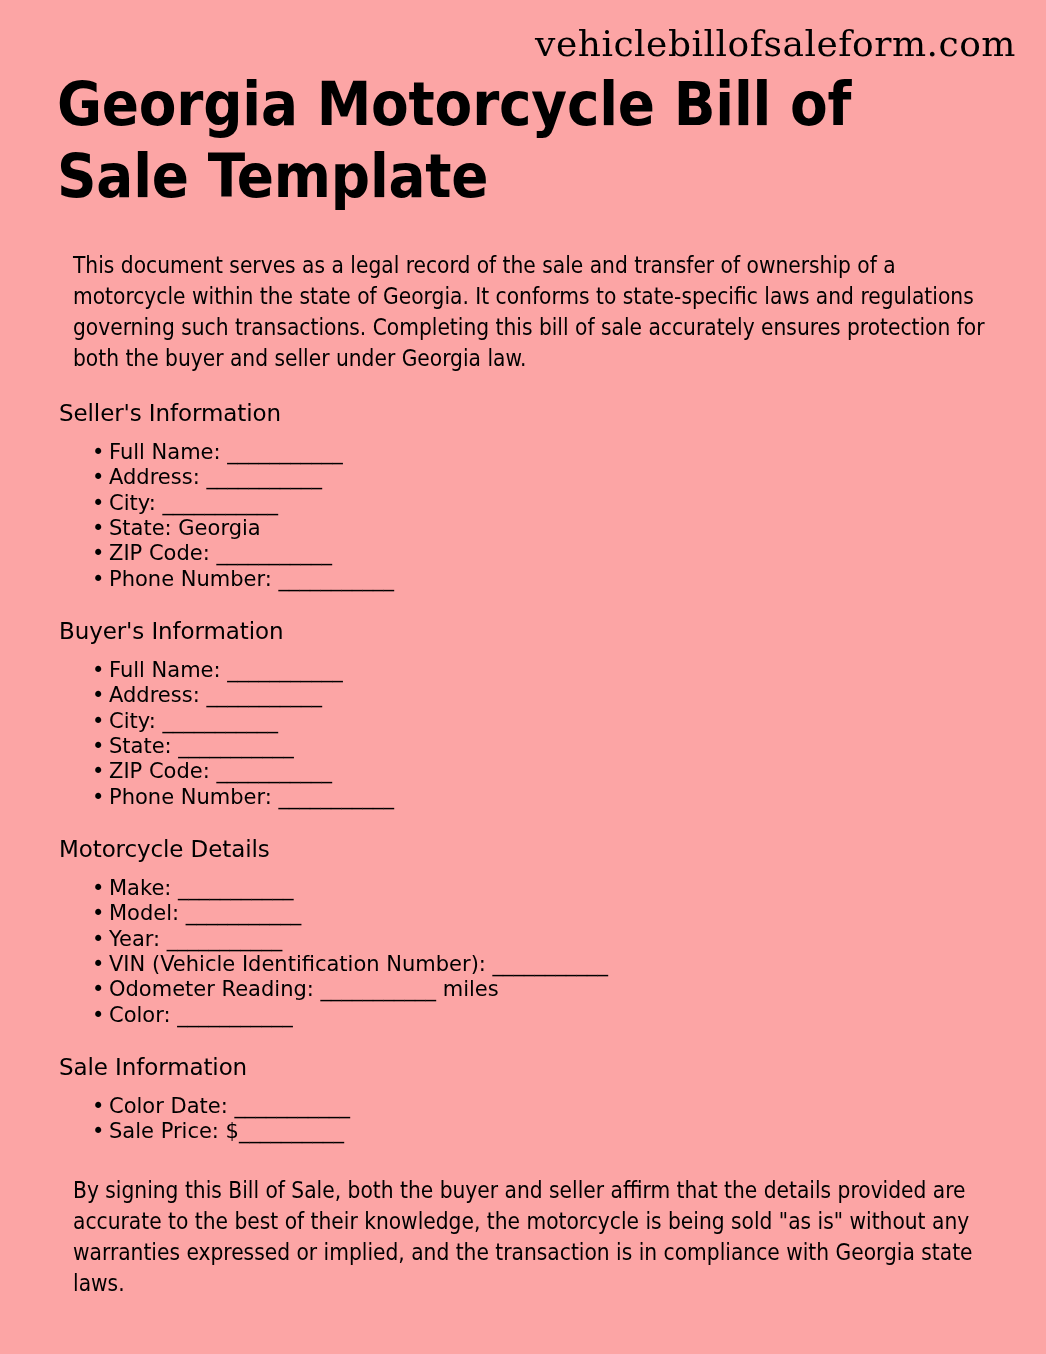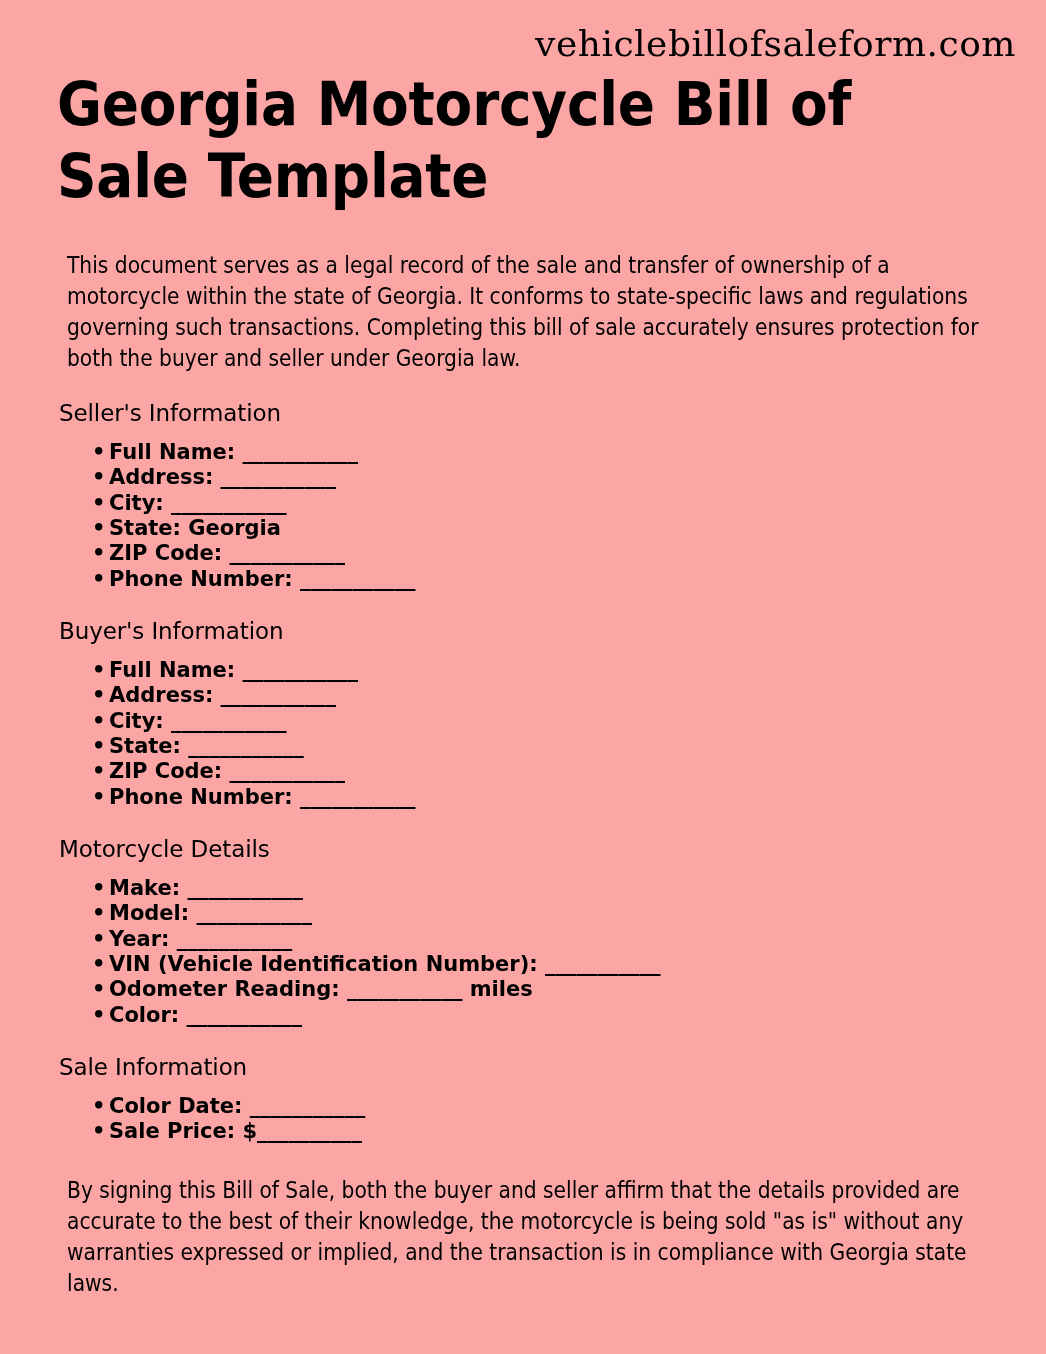--- a/index.html
+++ b/index.html
@@ -59,21 +59,21 @@
     width: 800px;
     letter-spacing: -0.2px;
   }
 
   
   .body-text {
     font-family: "Liberation Sans Narrow", "DejaVu Sans Condensed", "Liberation Sans", sans-serif;
     font-stretch: condensed;
     font-size: 22.5px;
     line-height: 1.38;
-    margin: 10px;
+    margin: 16px;
     width: 930px;
     font-weight: 400;
   }
   .intro-para { margin-top: 38px; }
   .please-para { margin-top: 24px; }
   .affirm-para { margin-top: 30px; }
 
   
   .section-heading {
     font-family: "DejaVu Sans", "Liberation Sans", sans-serif;
@@ -91,21 +91,21 @@
     padding: 0;
   }
   ul.field-list li {
     position: relative;
     font-family: "DejaVu Sans", "Liberation Sans", sans-serif;
     font-size: 21px;
     line-height: 1.21;
     padding-left: 52px;
     margin: 0;
     white-space: pre;
-    font-weight: 700;
+    font-weight: 400;
   }
   ul.field-list li::before {
     content: "\2022";
     position: absolute;
     left: 35px;
     top: 0;
     font-size: 21px;
     line-height: 1.21;
   }
 </style>

